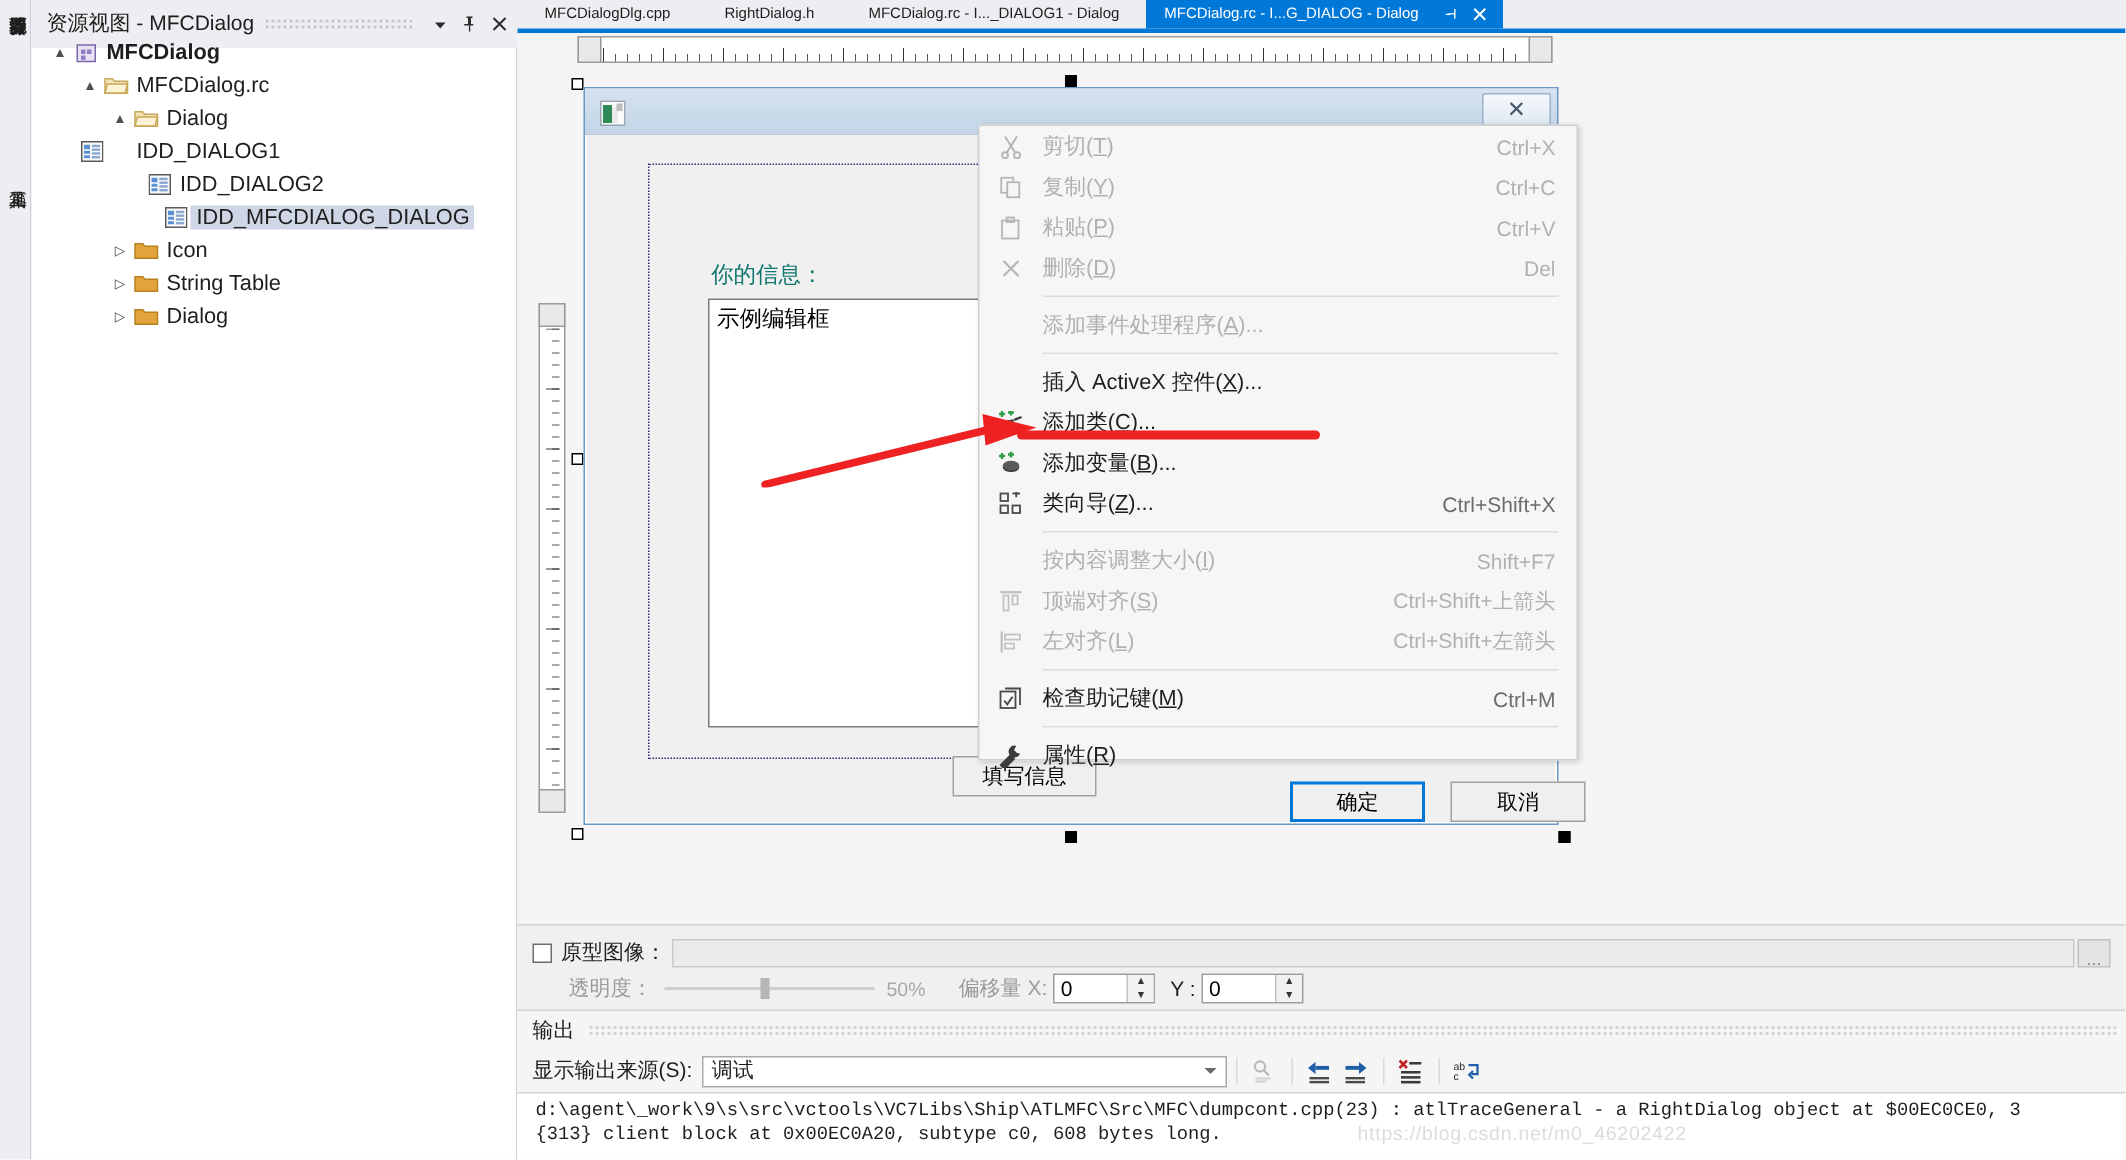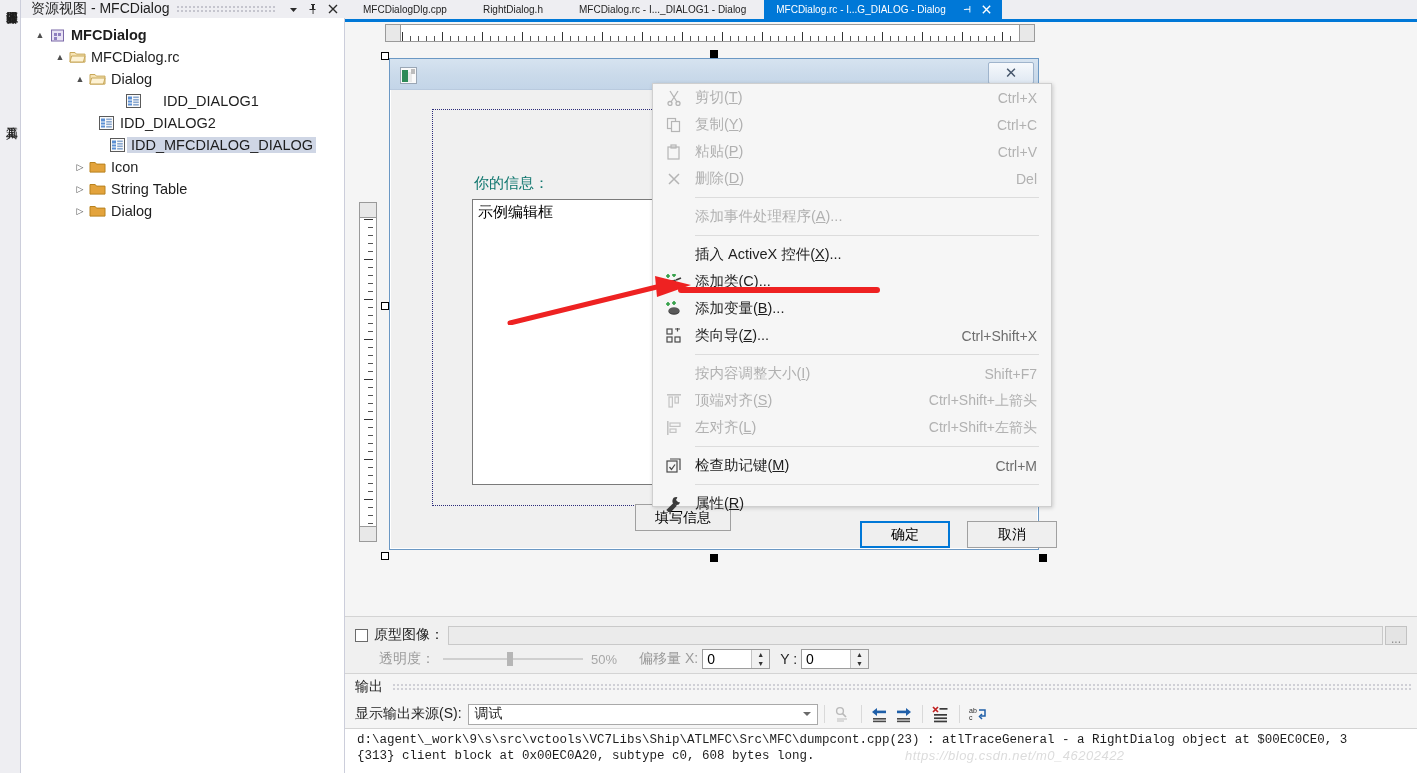--- a/index.html
+++ b/index.html
@@ -27,21 +27,21 @@
   .vdock-label.a{top:2px;}
   .vdock-label.b{top:118px;}
 
   
   .respanel{
     position:absolute;left:21px;top:0;width:324px;height:773px;
     background:#ffffff;box-sizing:border-box;
     border-right:1px solid #cccedb;
   }
   .respanel-header{
-    position:absolute;left:0;top:0;width:324px;height:18px;
+    position:absolute;left:0;top:0;width:324px;height:32px;
     background:#eeeef2;display:flex;align-items:center;
     box-sizing:border-box;padding:0 2px 0 10px;
   }
   .respanel-title{font-size:14px;color:#1e1e1e;white-space:nowrap;}
   .respanel-title b{font-weight:400;}
   .rh-grip{
     flex:1;height:7px;margin:0 8px;
     background-image:
       radial-gradient(circle at 1px 1px,#c3c3cc 0.9px,transparent 1.1px);
     background-size:4px 4px;
@@ -274,21 +274,21 @@
   .tbicon{width:24px;height:22px;display:flex;align-items:center;justify-content:center;}
   .out-text{
     position:absolute;left:0;top:54px;width:1072px;height:45px;background:#fff;
     border-top:1px solid #d4d4d4;box-sizing:border-box;
     font-family:"Liberation Mono","DejaVu Sans Mono",monospace;
     font-size:12.5px;color:#1e1e1e;padding:3px 0 0 12px;white-space:nowrap;overflow:hidden;
     line-height:16px;
   }
   .watermark{
     position:absolute;left:905px;top:748px;font-size:13px;color:#dcdcdc;
-    font-family:"Liberation Sans",sans-serif;white-space:nowrap;letter-spacing:0.5px;font-style:italic;
+    font-family:"Liberation Sans",sans-serif;white-space:nowrap;letter-spacing:0.5px;
   }
 
   
   .ctxmenu{
     position:absolute;left:652px;top:83px;width:400px;height:424px;
     background:#f6f6f6;border:1px solid #cfcfcf;box-sizing:border-box;
     box-shadow:1px 1px 4px rgba(0,0,0,.18);
   }
   .mi{
     position:relative;height:27px;display:flex;align-items:center;
@@ -361,21 +361,21 @@
         <div class="trow" style="padding-left: 52px;">
           <span class="twist" style="font-size: 9px;">▲</span>
           <span class="ticon">
             <svg width="17" height="14" viewBox="0 0 17 14">
               <path d="M1 2.5 h5 l1.4 1.6 H16 v8 H1 Z" fill="#f6e3b4" stroke="#c8a85a"></path>
               <path d="M2.6 6 H16 l-1.6 6 H1 Z" fill="#fdf2d4" stroke="#c8a85a"></path>
             </svg>
           </span>
           <span class="tlabel">Dialog</span>
         </div>
-        <div class="trow" style="padding-left: 72px; gap: 16px;">
+        <div class="trow" style=" gap: 16px;">
           <span class="twist" style="font-size: 9px;"></span>
           <span class="ticon">
             <svg width="15" height="14" viewBox="0 0 15 14">
               <rect x="0.5" y="0.5" width="14" height="13" fill="#fafafa" stroke="#5a5a5a"></rect>
               <rect x="2" y="2.5" width="4" height="3" fill="#5b8fd4"></rect>
               <rect x="2" y="6.5" width="4" height="2" fill="#5b8fd4"></rect>
               <rect x="2" y="9.5" width="4" height="2" fill="#5b8fd4"></rect>
               <rect x="7.2" y="2.5" width="5.6" height="1.6" fill="#8aa8cf"></rect>
               <rect x="7.2" y="5" width="5.6" height="1.6" fill="#8aa8cf"></rect>
               <rect x="7.2" y="7.5" width="5.6" height="1.6" fill="#8aa8cf"></rect>

